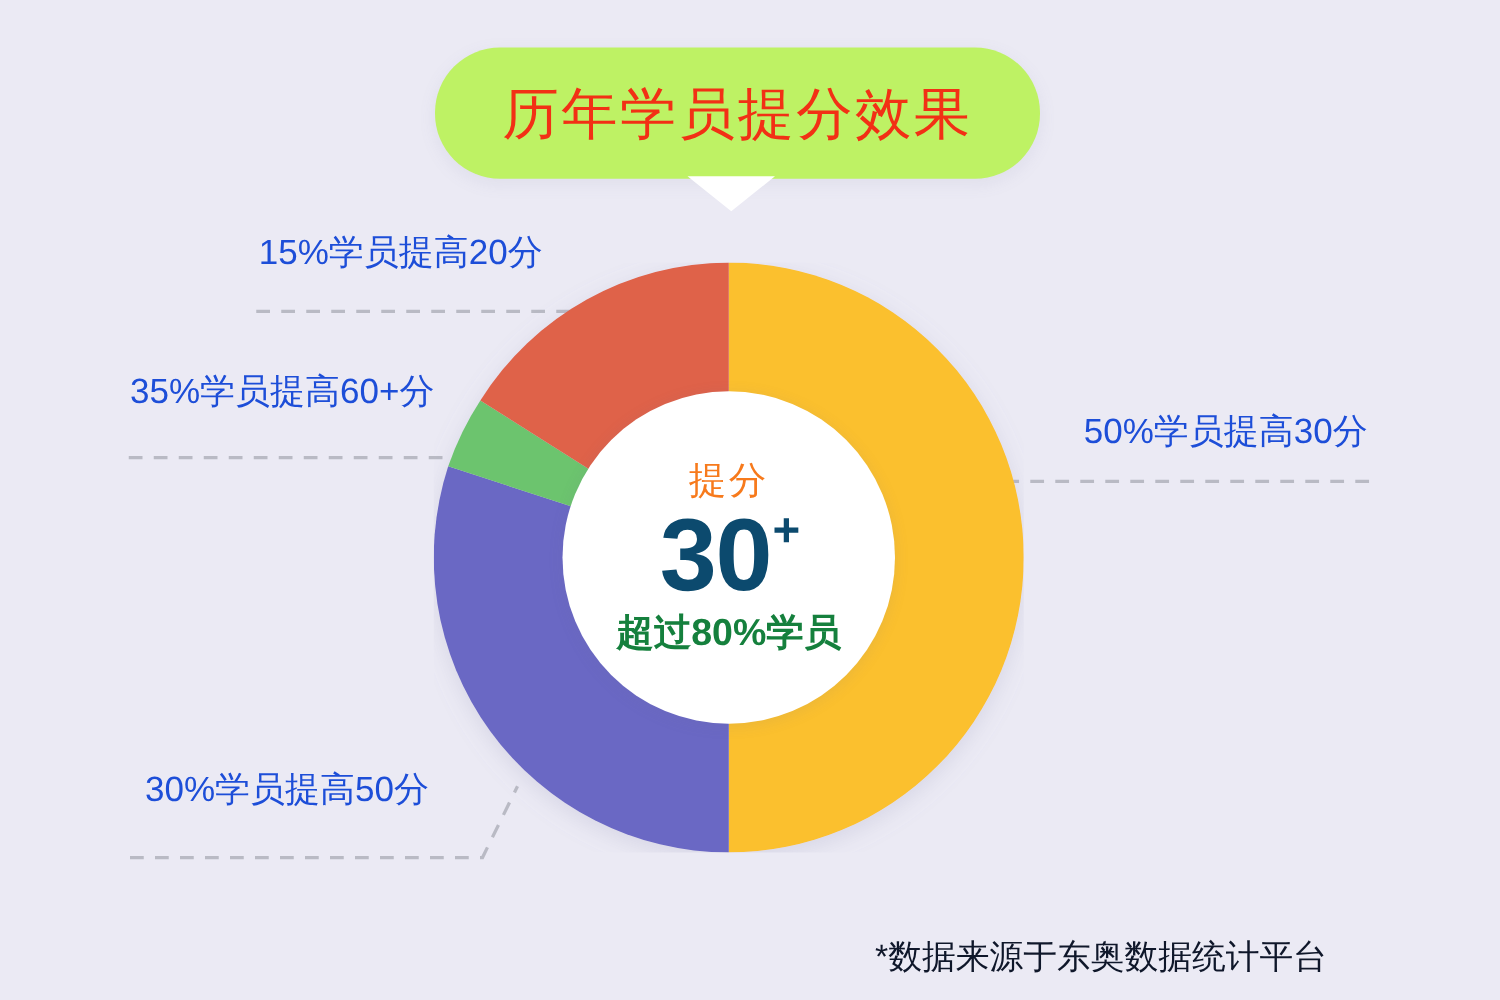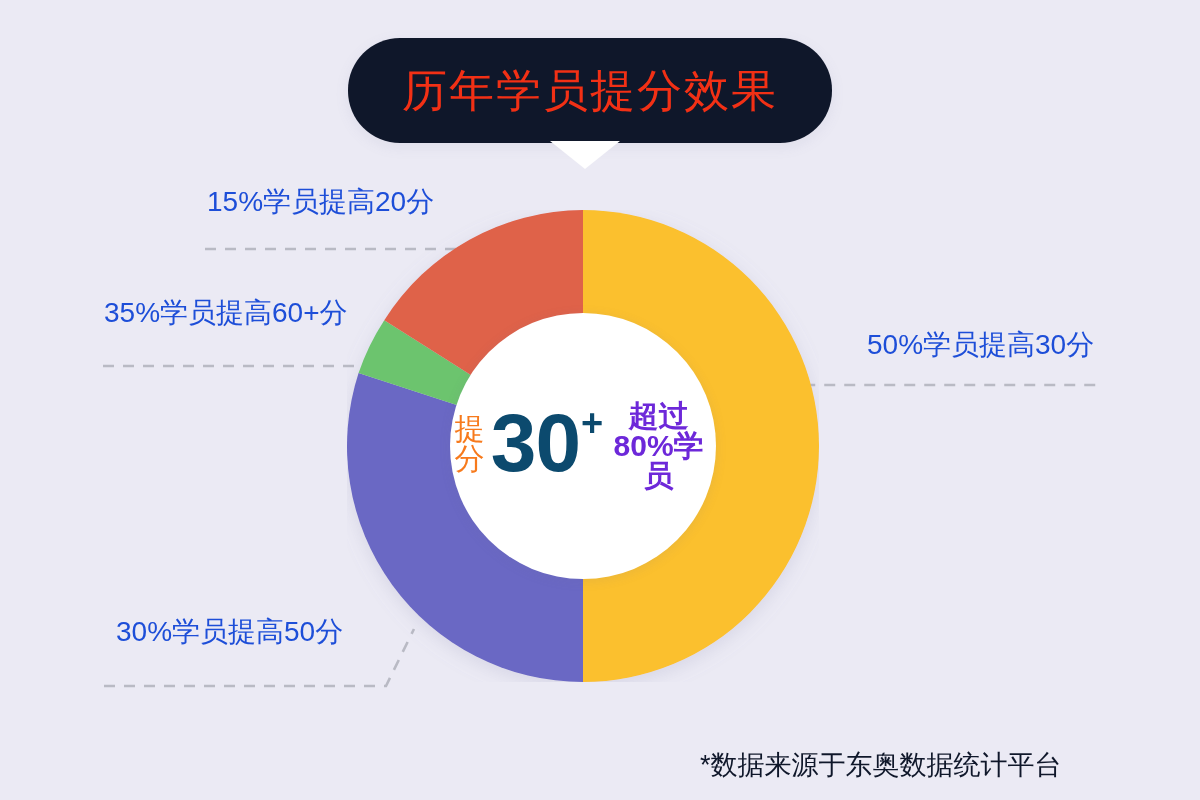--- a/index.html
+++ b/index.html
@@ -19,21 +19,21 @@
     overflow: hidden;
   }
 
   
   .title-bubble {
     position: absolute;
     left: 348px;
     top: 38px;
     width: 484px;
     height: 105px;
-    background: #0f172a;
+    background: #bef264;
     border-radius: 52px;
     box-shadow: 0 4px 14px rgba(120,120,160,0.10);
     display: flex;
     align-items: center;
     justify-content: center;
   }
   .title-text {
     color: #F23015;
     font-size: 45px;
     font-weight: 400;
@@ -65,24 +65,23 @@
   .donut-center {
     position: absolute;
     left: 103px;
     top: 103px;
     width: 266px;
     height: 266px;
     background: #FFFFFF;
     border-radius: 50%;
     box-shadow: 0 2px 12px rgba(110,110,150,0.12);
     display: flex;
-    flex-direction: row;
+    flex-direction: column;
     align-items: center;
     justify-content: center;
-    text-align: center;
   }
   .center-top {
     color: #F77A1C;
     font-size: 30px;
     line-height: 1;
     letter-spacing: 2px;
     margin-bottom: 4px;
   }
   .center-big {
     color: #0c4a6e;
@@ -96,21 +95,21 @@
   }
   .center-plus {
     font-size: 38px;
     font-weight: bold;
     vertical-align: top;
     position: relative;
     top: 2px;
     left: 1px;
   }
   .center-bottom {
-    color: #6d28d9;
+    color: #15803d;
     font-size: 30px;
     font-weight: bold;
     line-height: 1;
     letter-spacing: 0px;
   }
 
   
   .callout {
     position: absolute;
     color: #1d4ed8;

